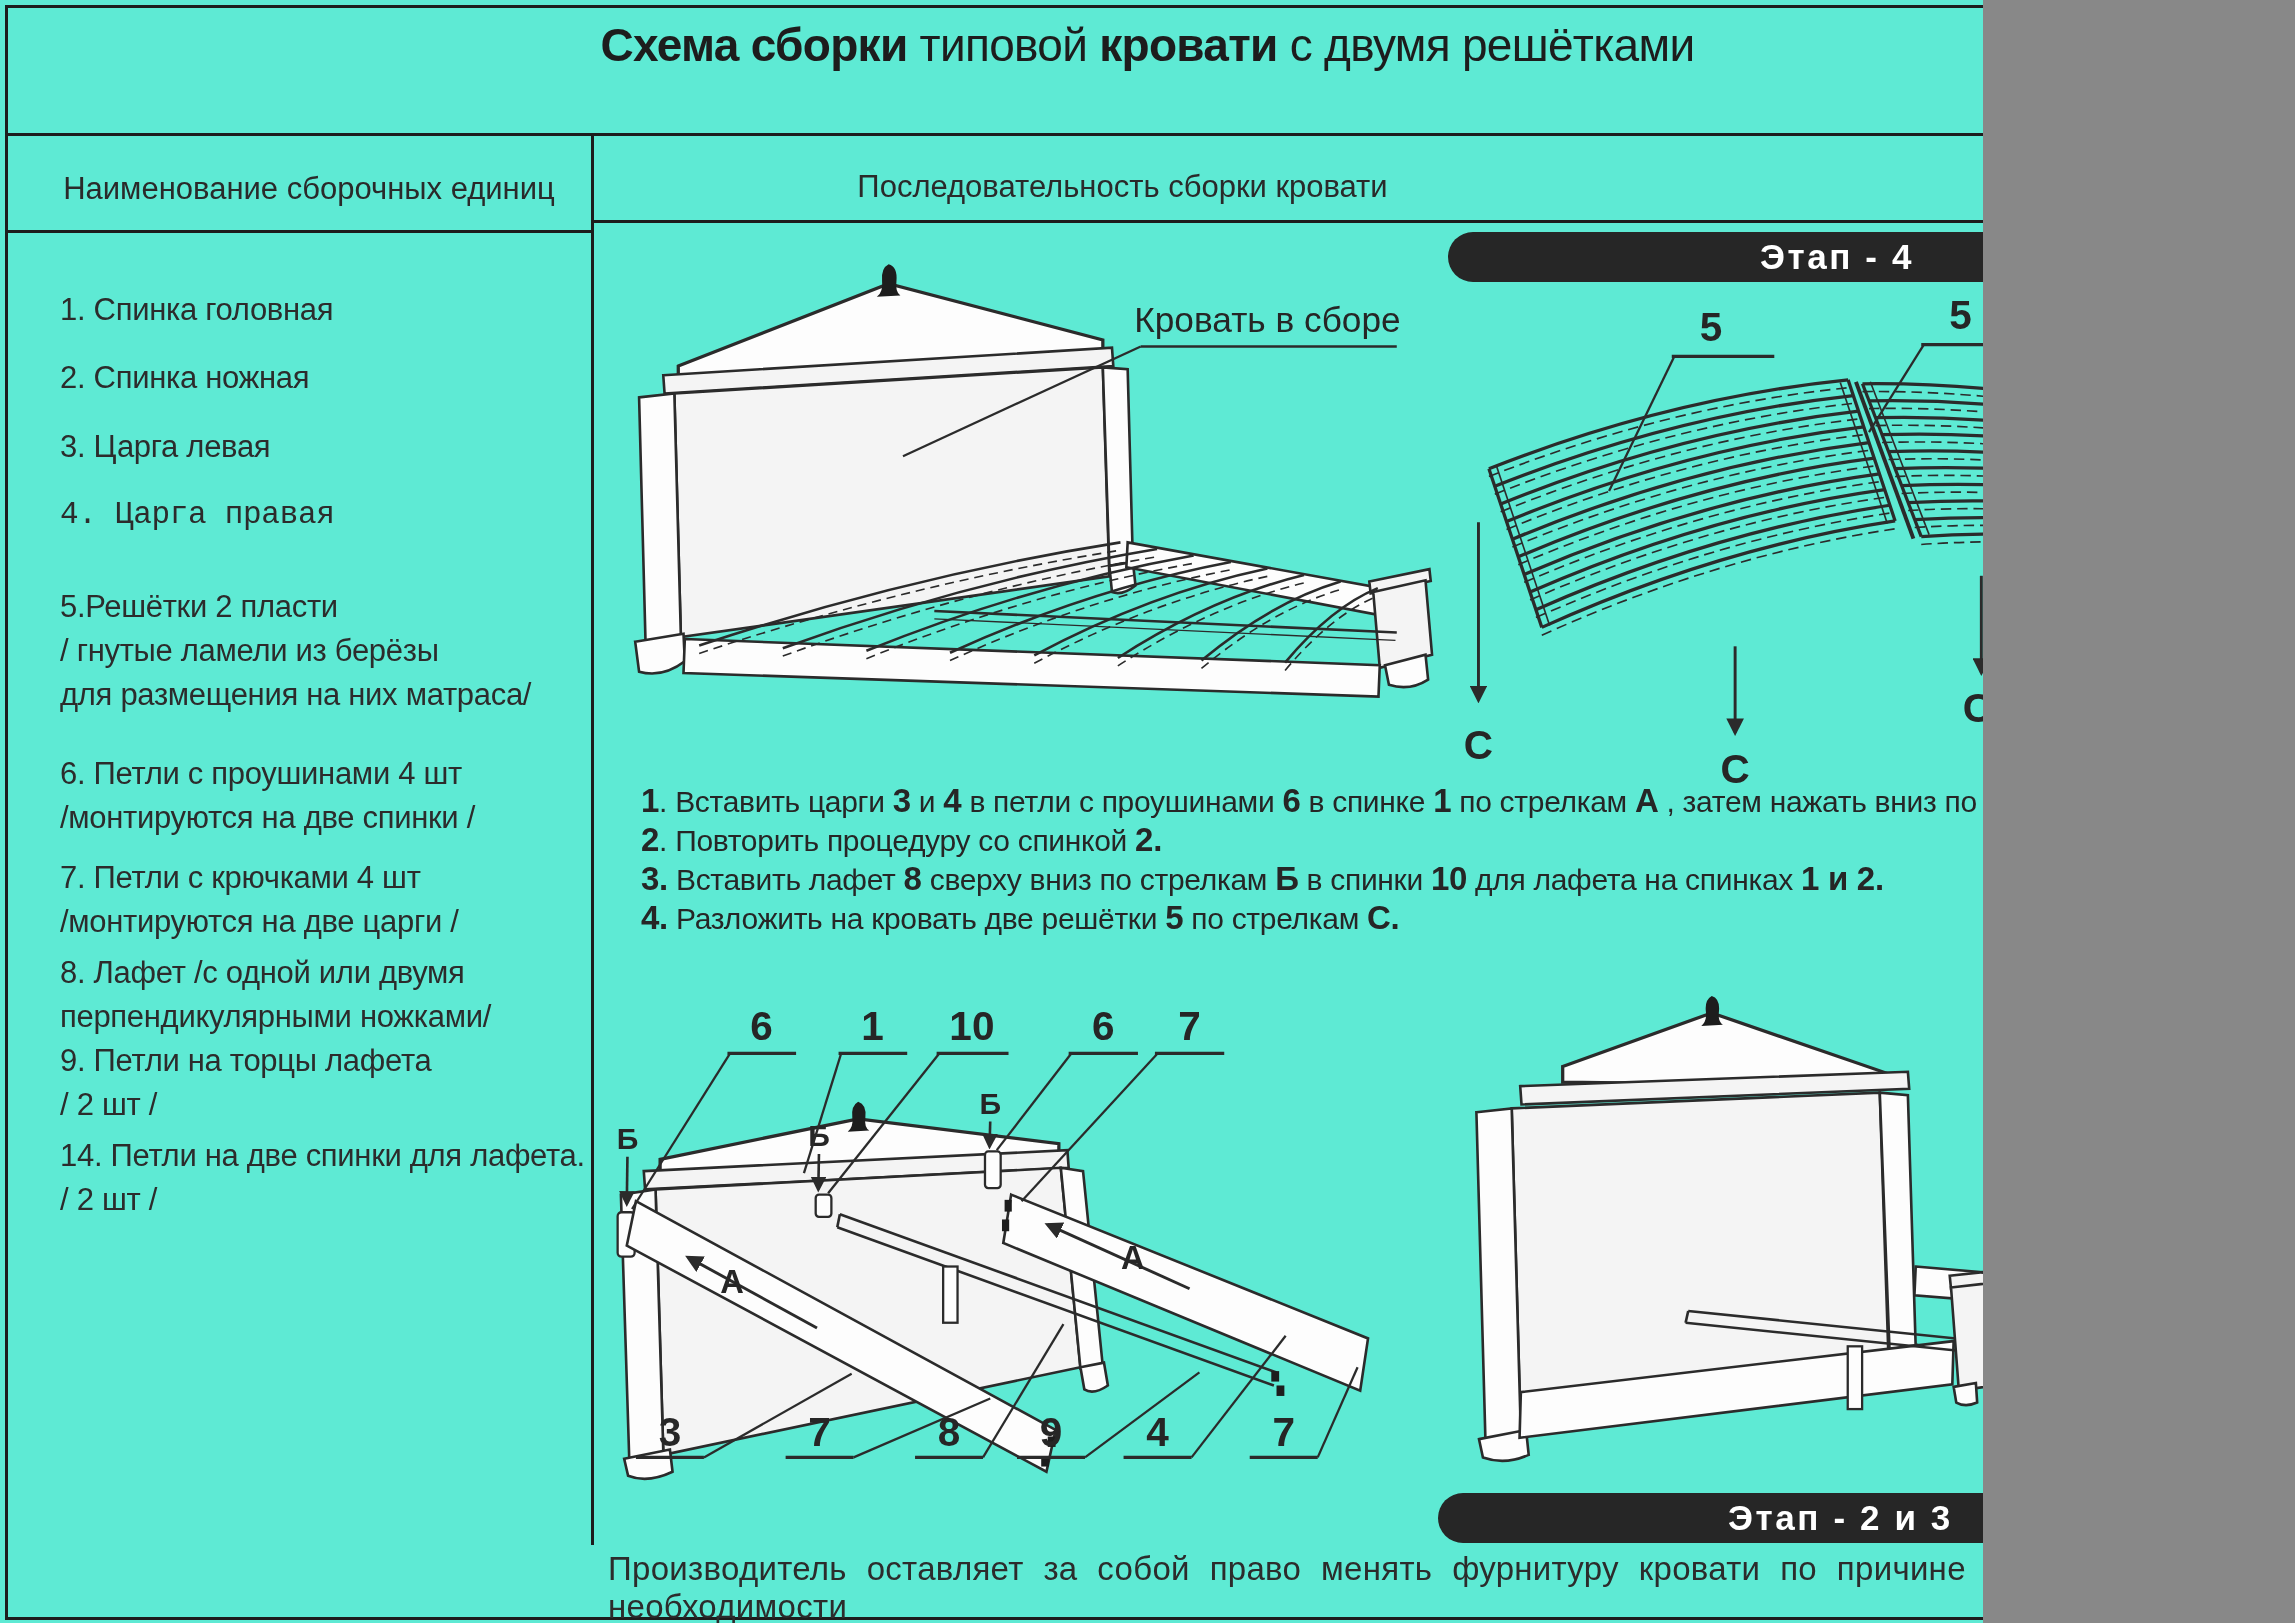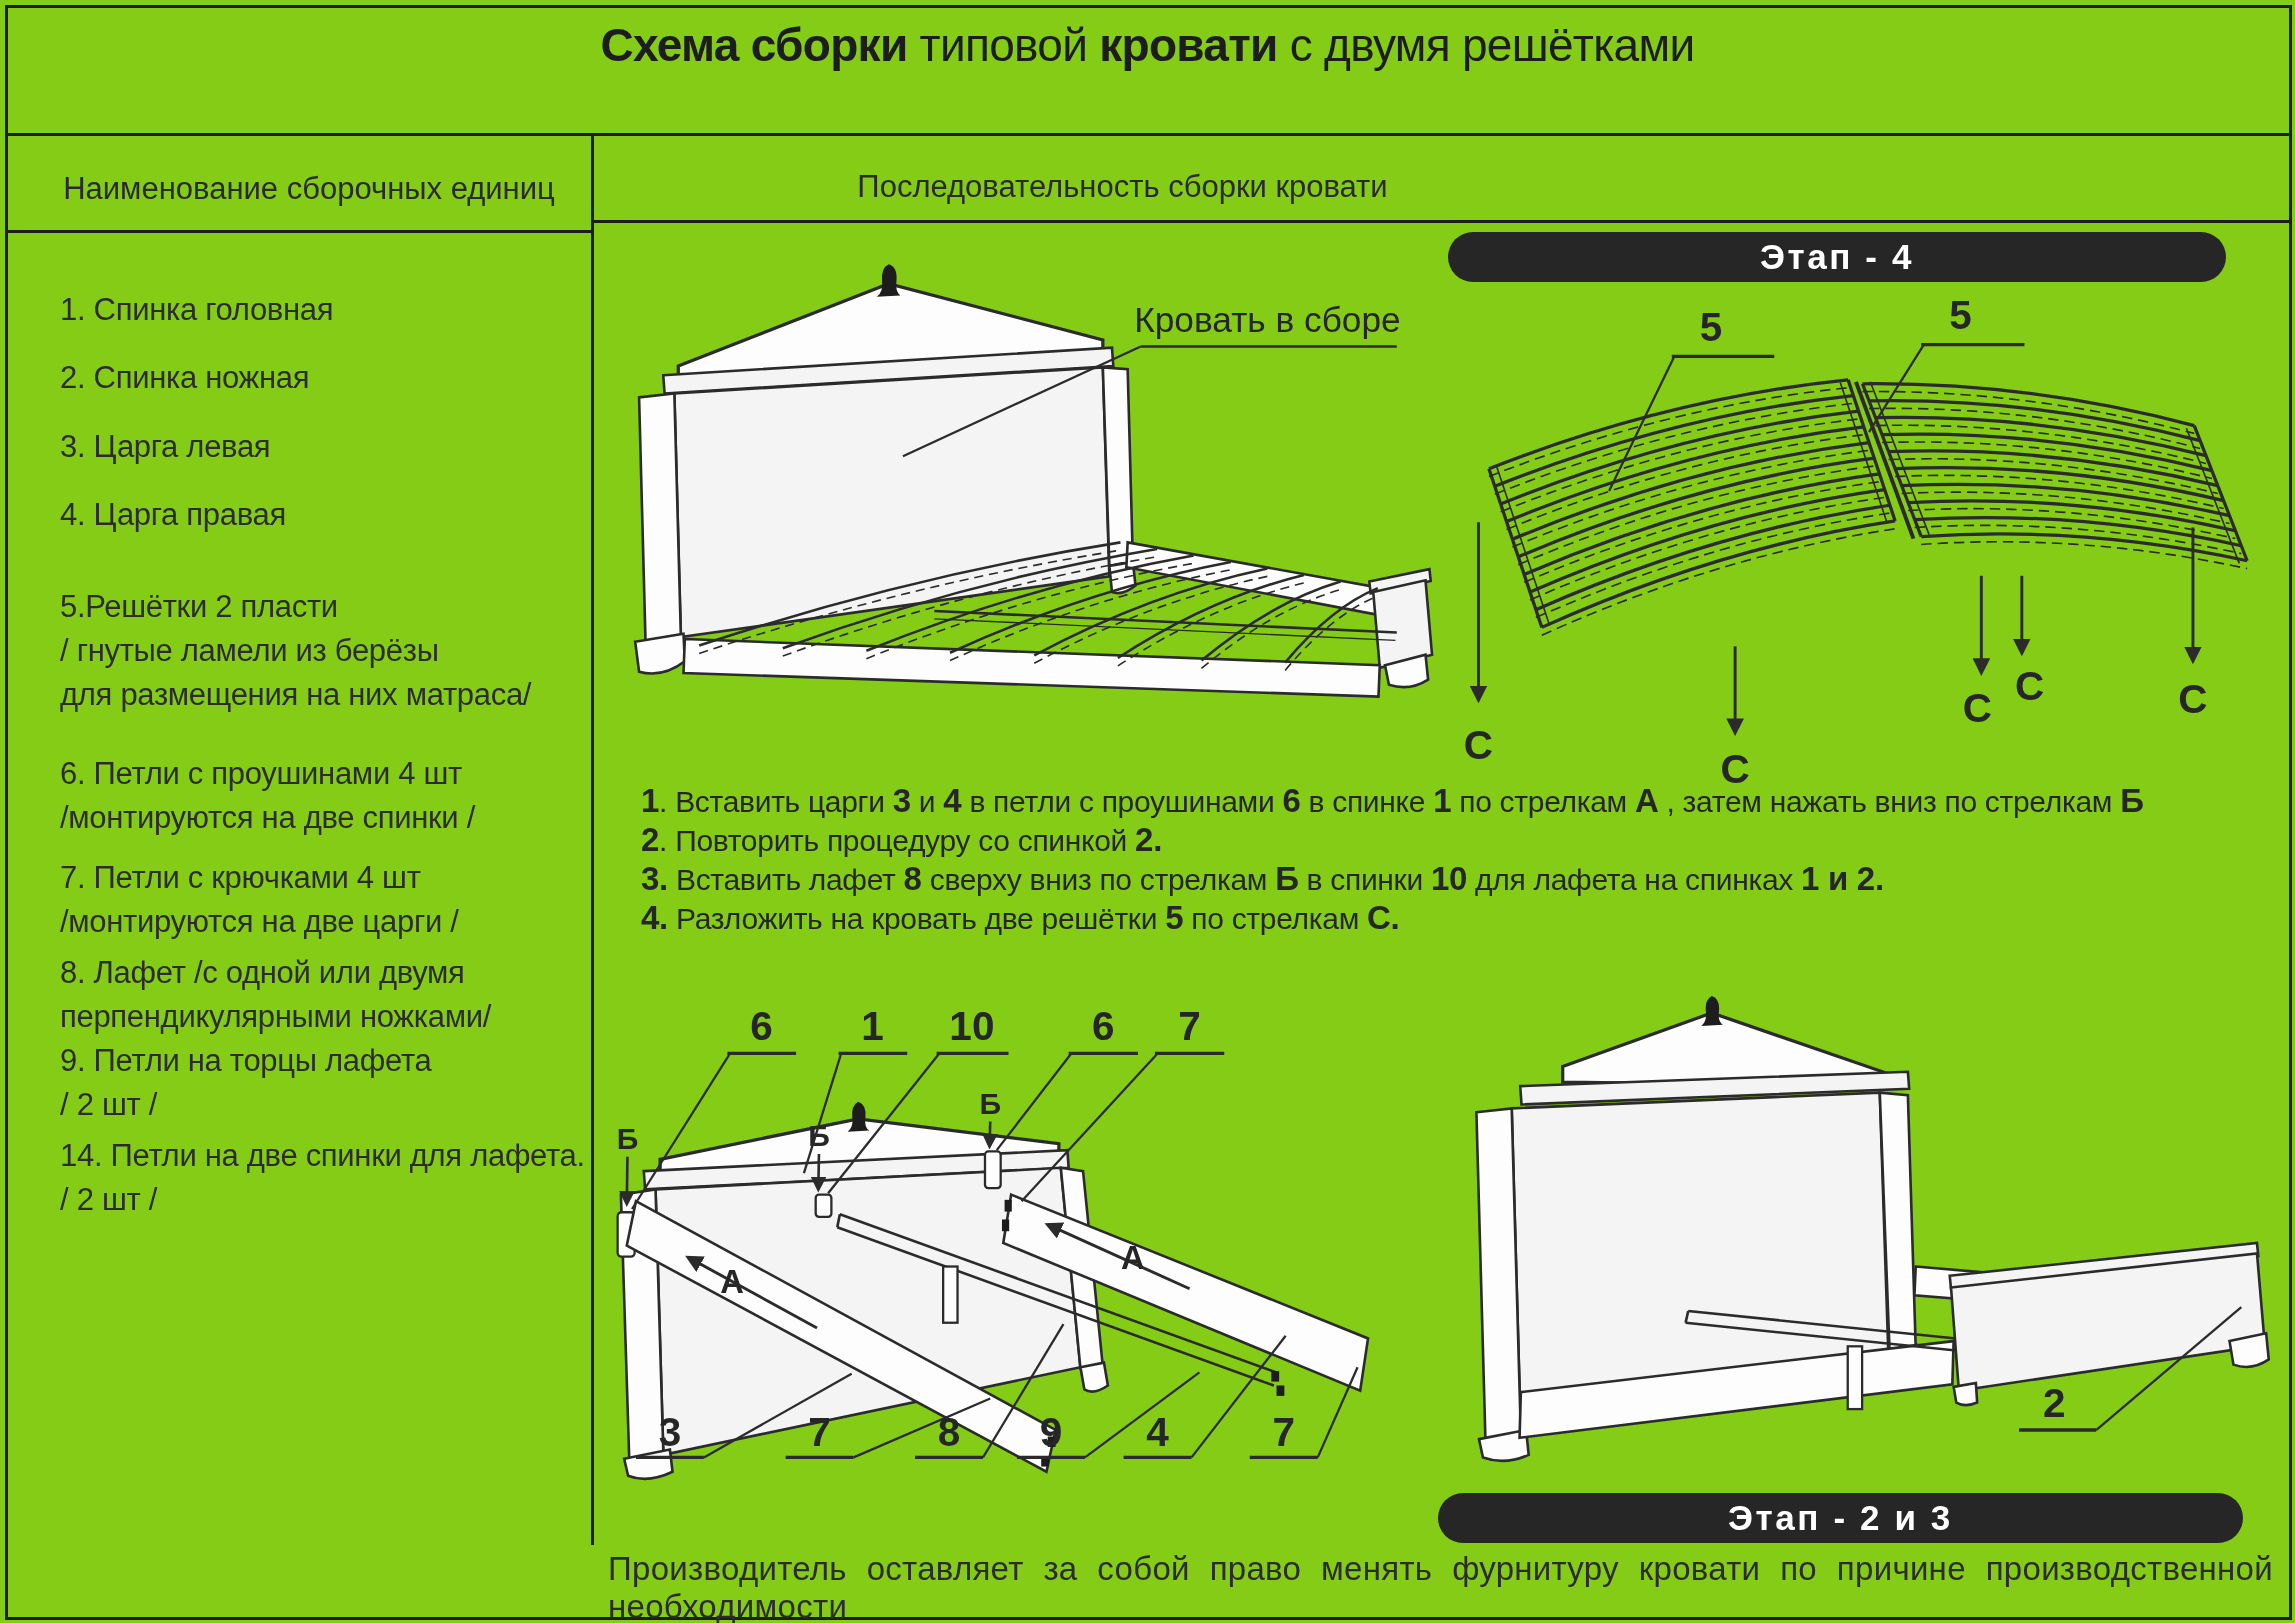--- a/index.html
+++ b/index.html
@@ -1,16 +1,16 @@
 <!DOCTYPE html>
 <html style="font-size:10.5px"><head>
 <meta charset="utf-8">
 <style>
   html,body{margin:0;padding:0;background:#888;}
-  #page{position:relative;width:2295px;height:1624px;background:#84cc16;
+  #page{position:relative;width:1983px;height:1624px;background:#5eead4;
         font-family:"Liberation Sans",sans-serif;color:#262626;overflow:hidden;}
   .abs{position:absolute;}
   .border-frame{left:5.2px;top:5.2px;width:2281px;height:1609px;border:3.9px solid #1d1d1d;}
   .rule{background:#1d1d1d;}
   #title{left:0;top:18.3px;width:2295px;text-align:center;font-size:46px;letter-spacing:-0.7px;color:#1d1d1d;}
   #title .b{font-weight:800;}
   .col-header{font-size:31px;letter-spacing:0;color:#2a2a2a;text-align:center;}
   .part-item{position:absolute;left:60px;width:536px;font-size:31px;line-height:44px;
              letter-spacing:-0.3px;white-space:pre-line;color:#2c2c2c;}
   .banner{background:#262626;border-radius:26px;color:#ffffff;display:flex;
@@ -44,21 +44,21 @@
   <div class="abs rule" style="left:592px;top:220px;width:1698px;height:2.6px;"></div>
   <div class="abs rule" style="left:591px;top:133px;width:3.3px;height:1412px;"></div>
 
   <div class="abs col-header" style="left:593px;top:169px;width:1059px;">Последовательность сборки кровати</div>
   <div class="abs col-header" style="left:26px;top:171px;width:566px;">Наименование  сборочных единиц</div>
 
   <div>
     <div class="part-item" style="top:288px;">1.   Спинка головная</div>
     <div class="part-item" style="top:356px;">2. Спинка ножная</div>
     <div class="part-item" style="top:425px;">3. Царга левая</div>
-    <div class="part-item" style="top:493px;">4. Царга правая</div>
+    <div class="part-item" style="top:493px;font-family:Liberation Mono, monospace;">4. Царга правая</div>
     <div class="part-item" style="top:585px;">5.Решётки  2 пласти
 / гнутые ламели из берёзы
 для размещения на них матраса/</div>
     <div class="part-item" style="top:752px;">6. Петли с проушинами 4 шт
 /монтируются на две спинки /</div>
     <div class="part-item" style="top:856px;">7. Петли с крючками 4 шт
 /монтируются на две царги /</div>
     <div class="part-item" style="top:951px;">8. Лафет /с одной или двумя
 перпендикулярными ножками/</div>
     <div class="part-item" style="top:1039px;">9. Петли на торцы лафета

